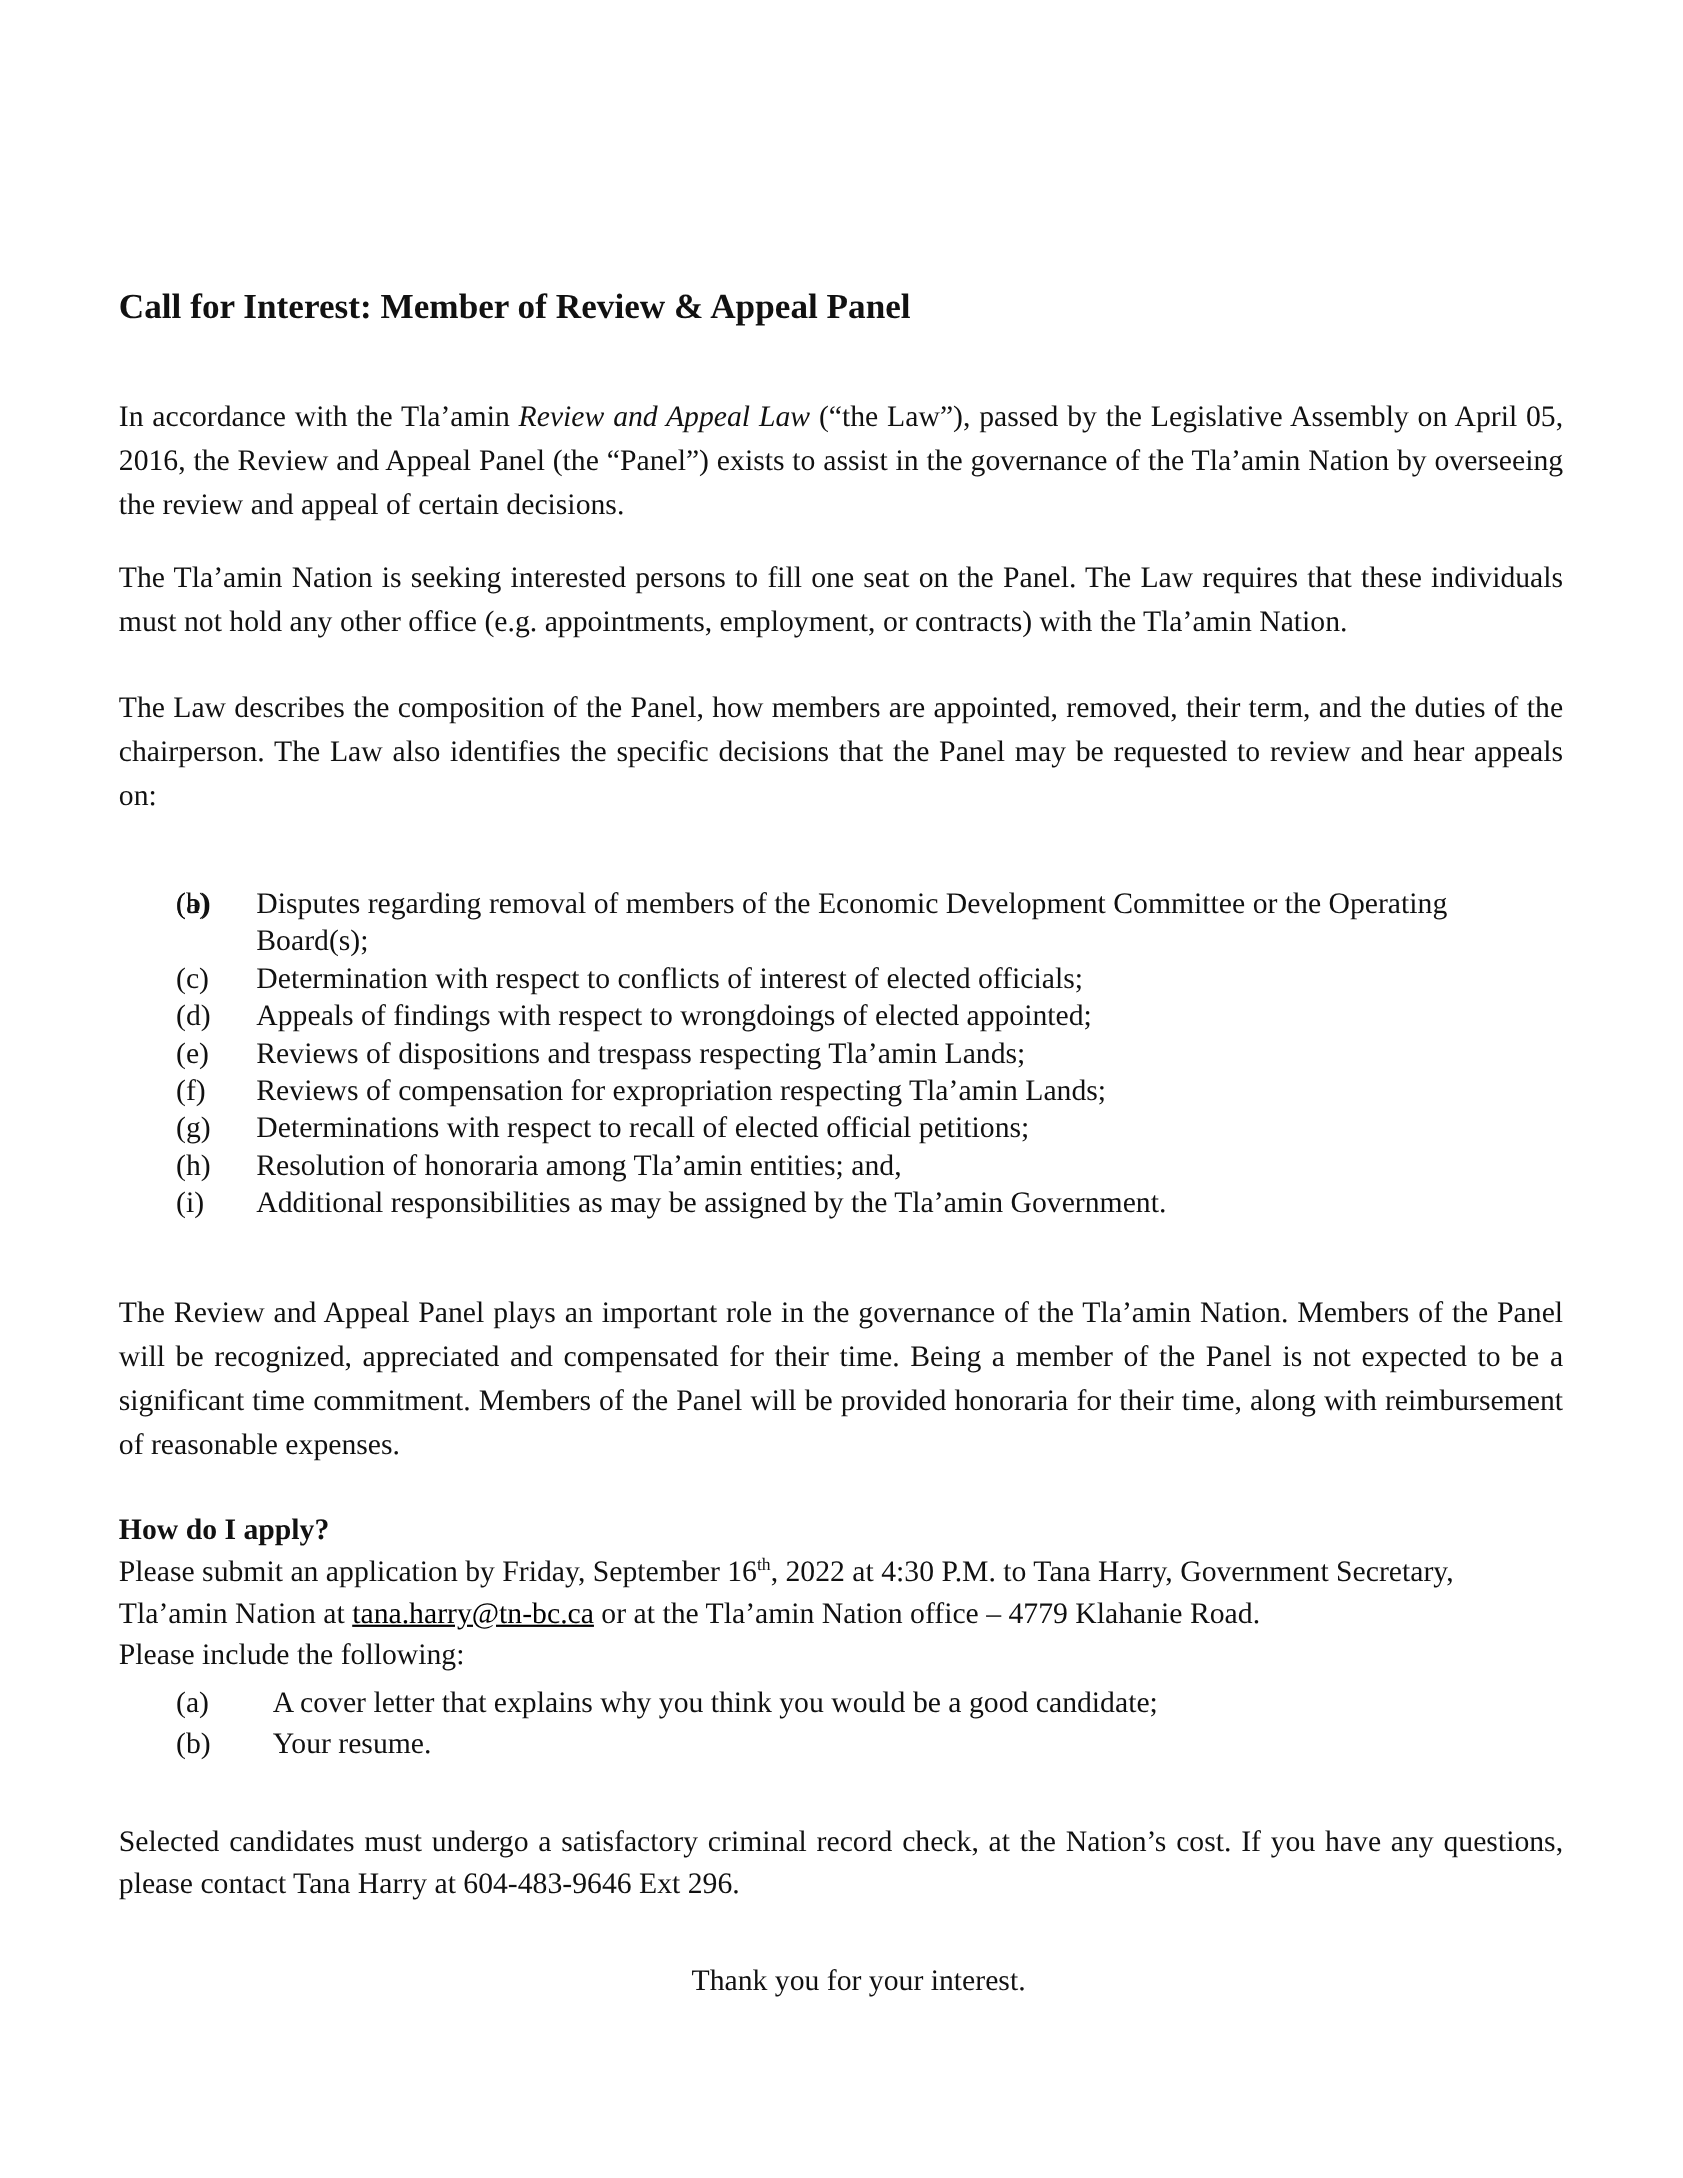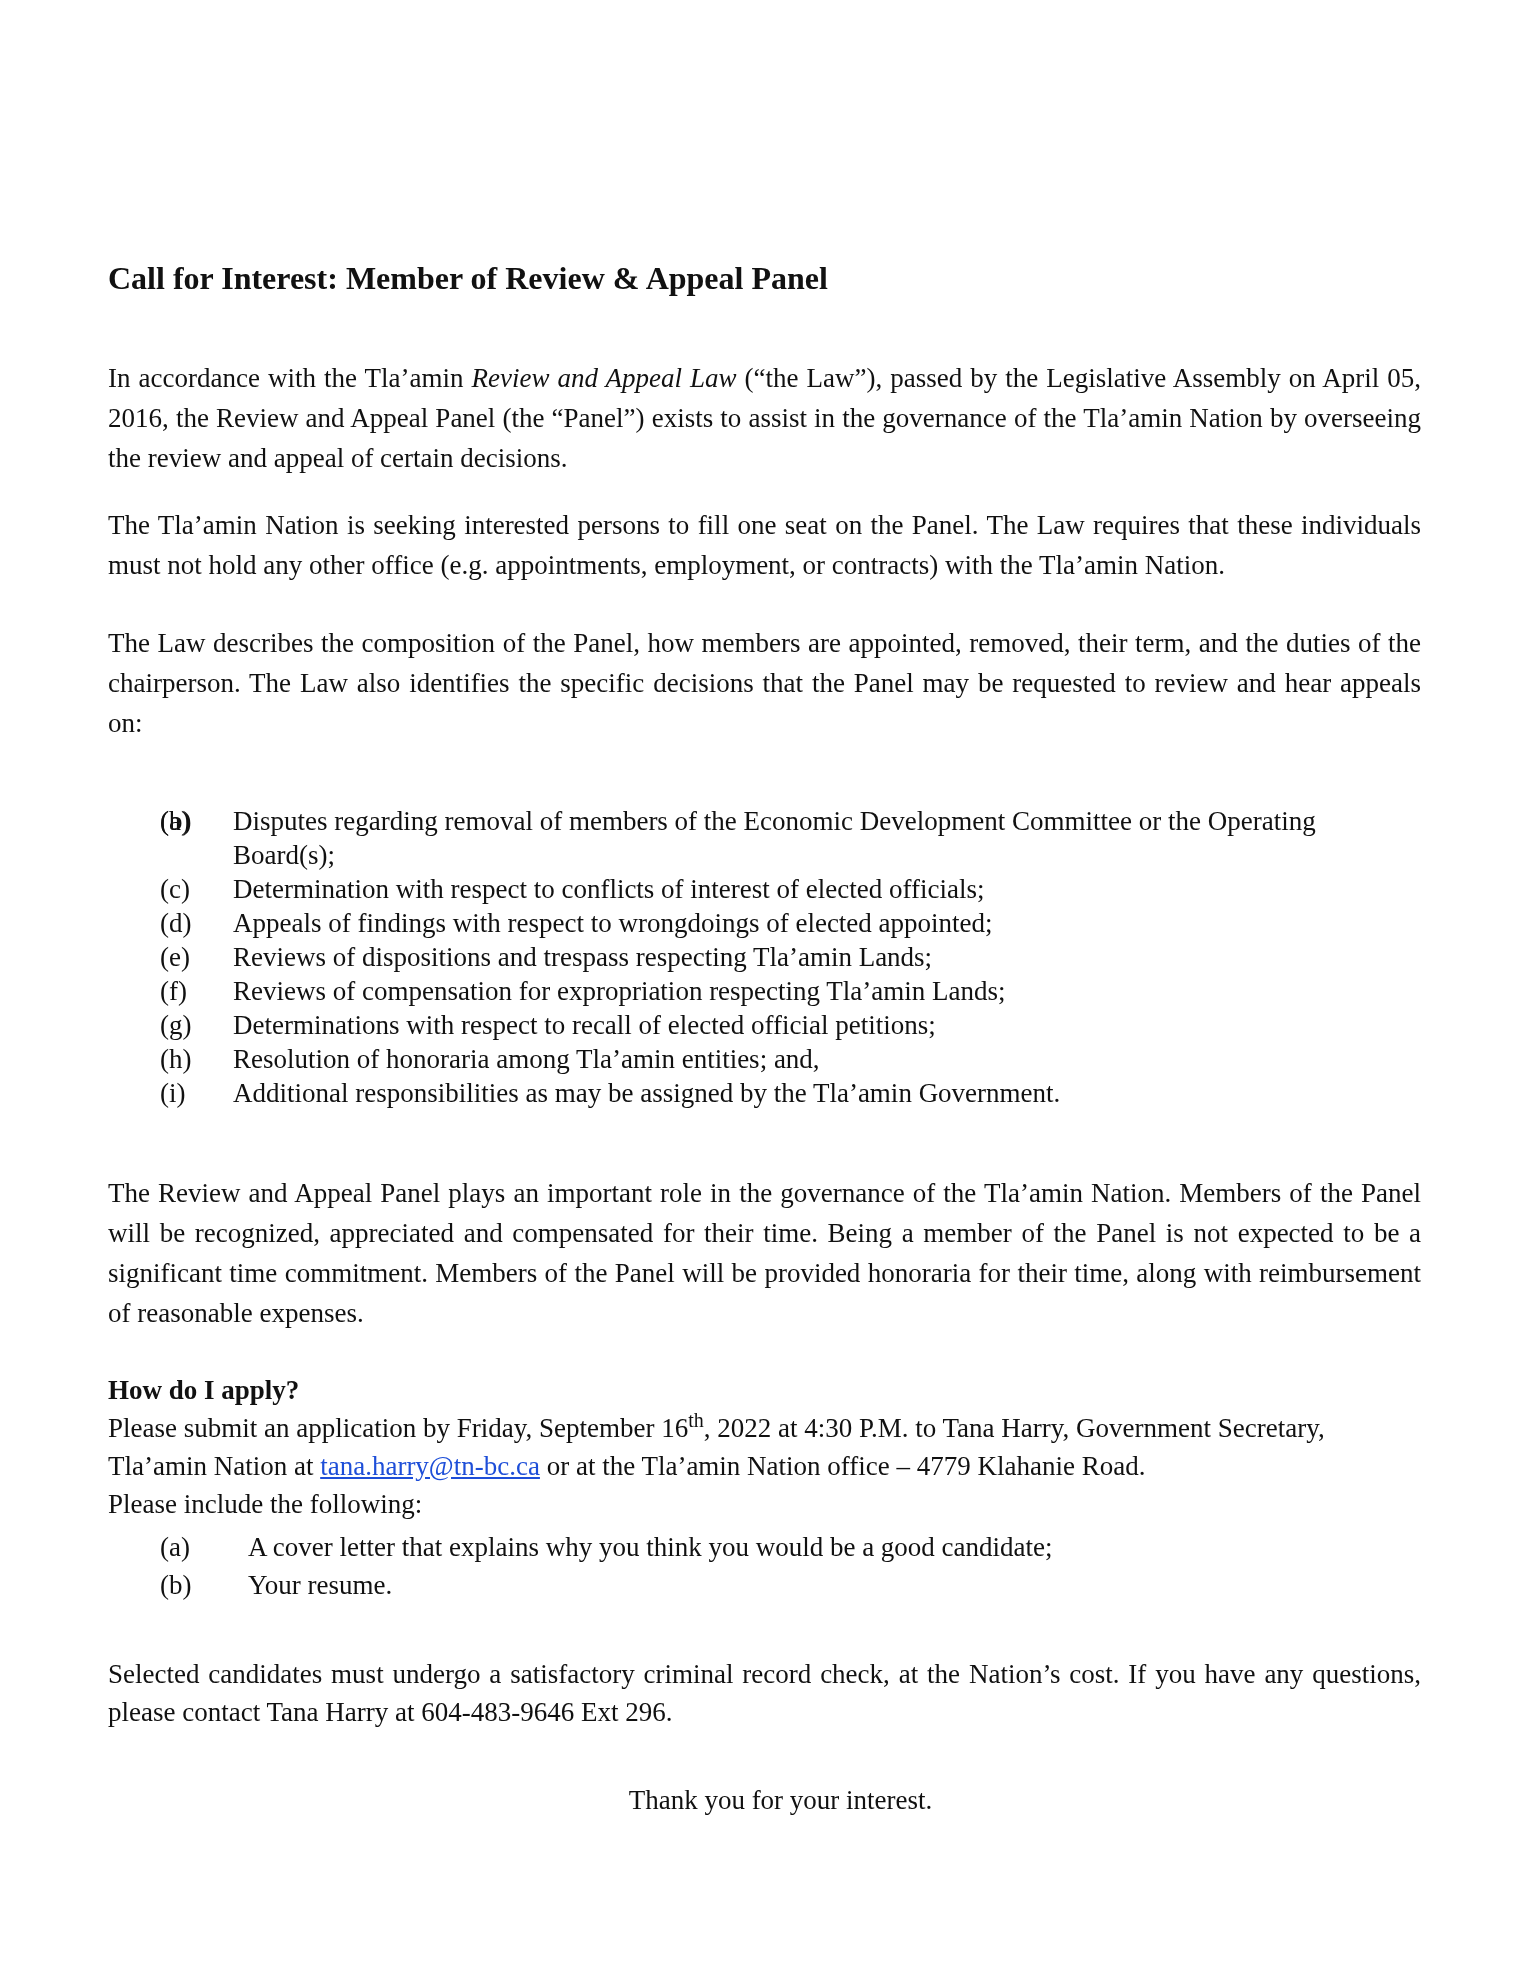--- a/index.html
+++ b/index.html
@@ -71,23 +71,23 @@
     }
     .apply-para {
       position: absolute;
       left: 0;
       top: 1409px;
       width: 1313px;
       margin: 0;
       font-size: 27px;
       line-height: 38px;
     }
-    .apply-para sup { font-size: 20px; line-height: 0; vertical-align: super; }
+    .apply-para sup { font-size: 16px; line-height: 0; vertical-align: super; }
     .email-link {
-      color: #1d4ed8;
+      color: #000000;
       text-decoration: underline;
       cursor: pointer;
     }
     .closing {
       position: absolute;
       left: 0;
       top: 1765px;
       width: 1313px;
       text-align: center;
       margin: 16px;

